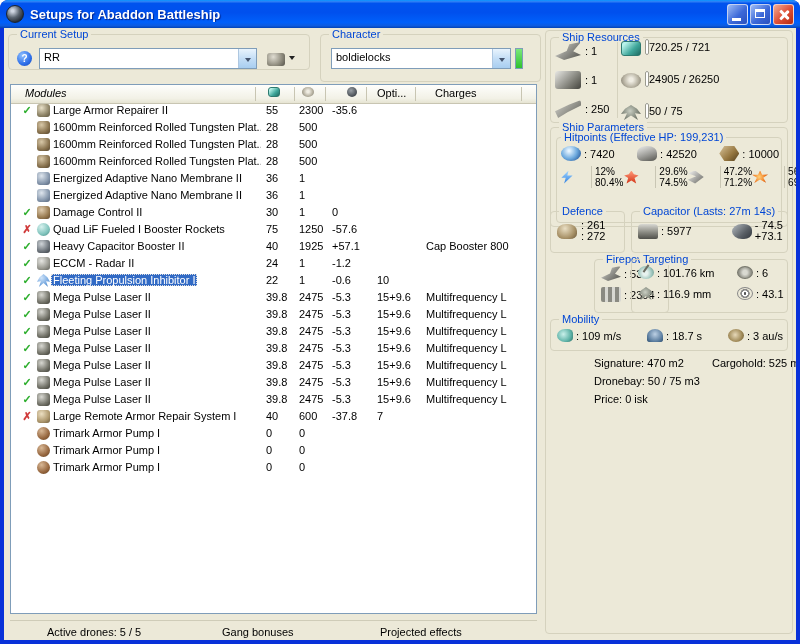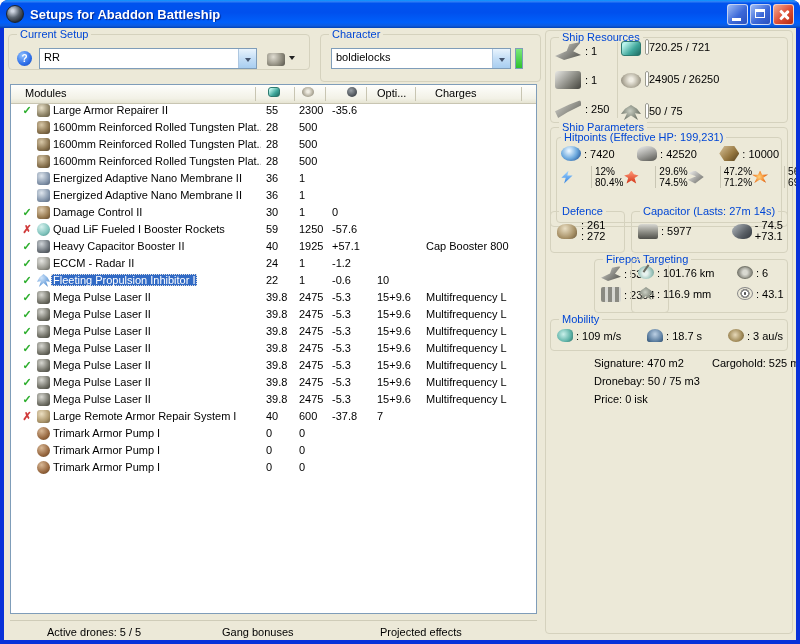--- a/index.html
+++ b/index.html
@@ -41,21 +41,21 @@
   #setup-combo{left:30px;top:13px;width:218px;}
   #char-combo{left:10px;top:13px;width:180px;}
   .toolbtn{position:absolute;left:258px;top:13px;width:38px;height:22px;display:flex;align-items:center;gap:4px;cursor:pointer;}
   .tool-glyph{width:18px;height:13px;border-radius:3px;background:radial-gradient(circle at 35% 30%,#e0ddd2,#8d8a7c 60%,#54524a);}
   .caret{width:0;height:0;border:3.5px solid transparent;border-top:4.5px solid #222;}
   .statusbar-green{position:absolute;left:194px;top:13px;width:8px;height:21px;background:linear-gradient(180deg,#7BE87B,#2FC12F);border:1px solid #7F9DB9;box-sizing:border-box;}
 
   
   #modlist{position:absolute;left:6px;top:56px;width:527px;height:530px;background:#fff;border:1px solid #7F9DB9;box-sizing:border-box;}
   .mhead{position:relative;height:18px;background:linear-gradient(#FEFEFC,#F2F1E6 75%,#E6E4D2);border-bottom:1px solid #C8C5B2;}
-  .mhead .hname{position:absolute;left:14px;top:2px;}
+  .mhead .hname{position:absolute;left:14px;top:2px;font-style:italic;}
   .mhead .hsep{position:absolute;top:2px;bottom:2px;width:1px;background:#C8C5B2;}
   .mhead .hico{position:absolute;top:2px;}
   .mhead .hopti{position:absolute;left:366px;top:2px;}
   .mhead .hcharges{position:absolute;left:424px;top:2px;}
   #mrows{position:absolute;left:0;top:18px;right:0;bottom:0;overflow:hidden;}
   .mrow{position:relative;height:17px;cursor:pointer;}
   .mrow span{position:absolute;top:1px;white-space:nowrap;}
   .st{left:9px;width:14px;text-align:center;font-weight:bold;font-size:11px;top:0;}
   .st.ok{color:#2FAF2F;}
   .st.bad{color:#D03A3A;}
@@ -271,21 +271,21 @@
     <span class="c cpu">30</span>
     <span class="c pg">1</span>
     <span class="c cap">0</span>
     <span class="c opti"></span>
     <span class="c charge"></span>
   </div>
           <div class="mrow">
     <span class="st bad">✗</span>
     <span class="mico" data-icon="booster-rockets"></span>
     <span class="mname">Quad LiF Fueled I Booster Rockets</span>
-    <span class="c cpu">59</span>
+    <span class="c cpu">75</span>
     <span class="c pg">1250</span>
     <span class="c cap">-57.6</span>
     <span class="c opti"></span>
     <span class="c charge"></span>
   </div>
           <div class="mrow">
     <span class="st ok">✓</span>
     <span class="mico" data-icon="cap-booster"></span>
     <span class="mname">Heavy Capacitor Booster II</span>
     <span class="c cpu">40</span>

